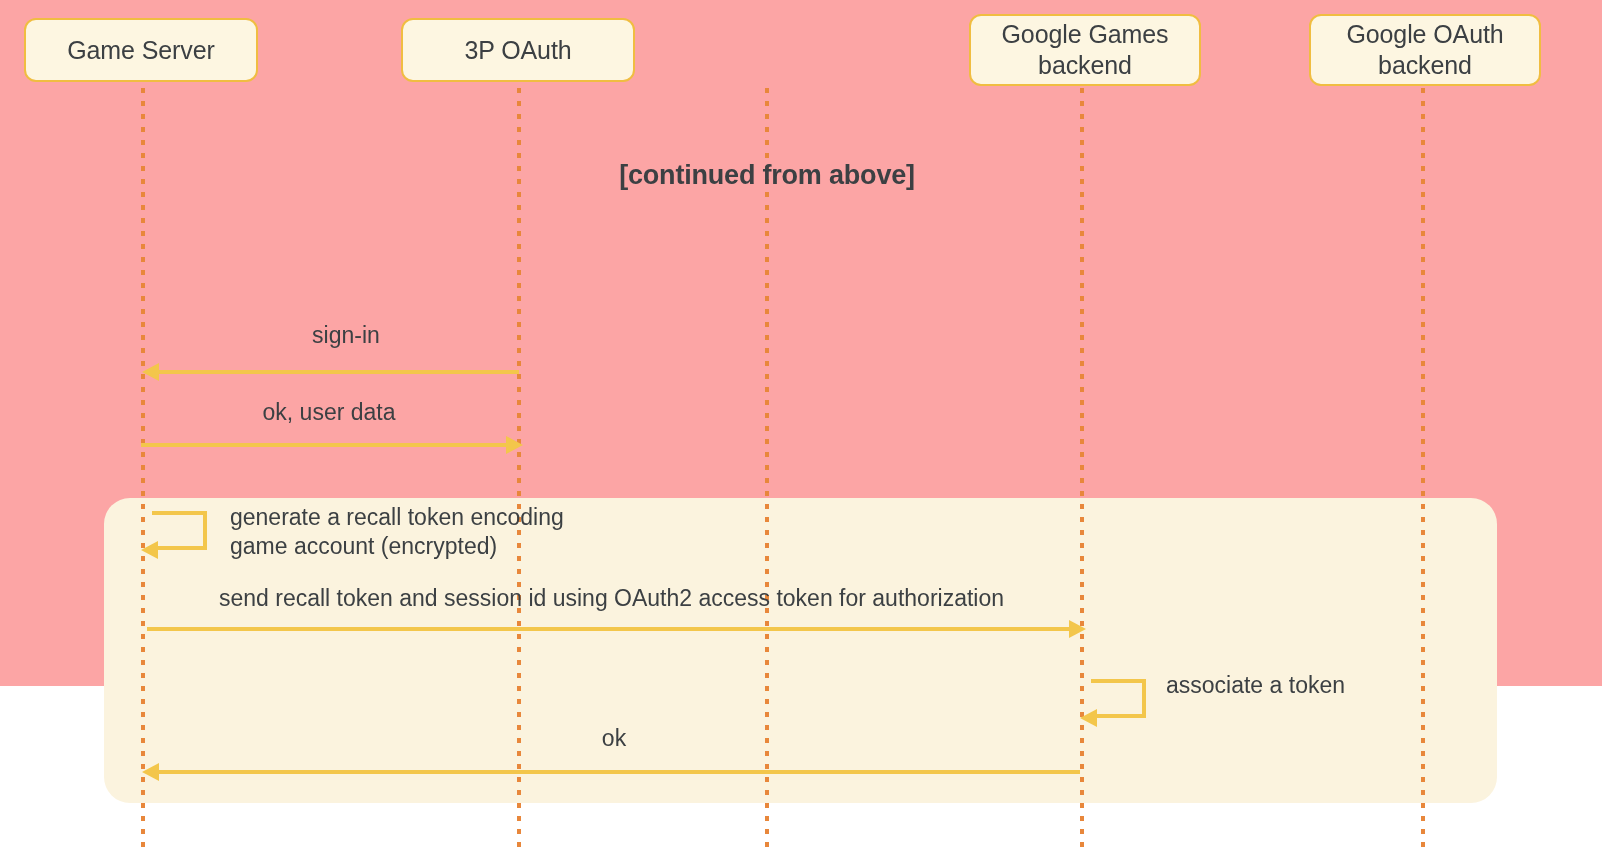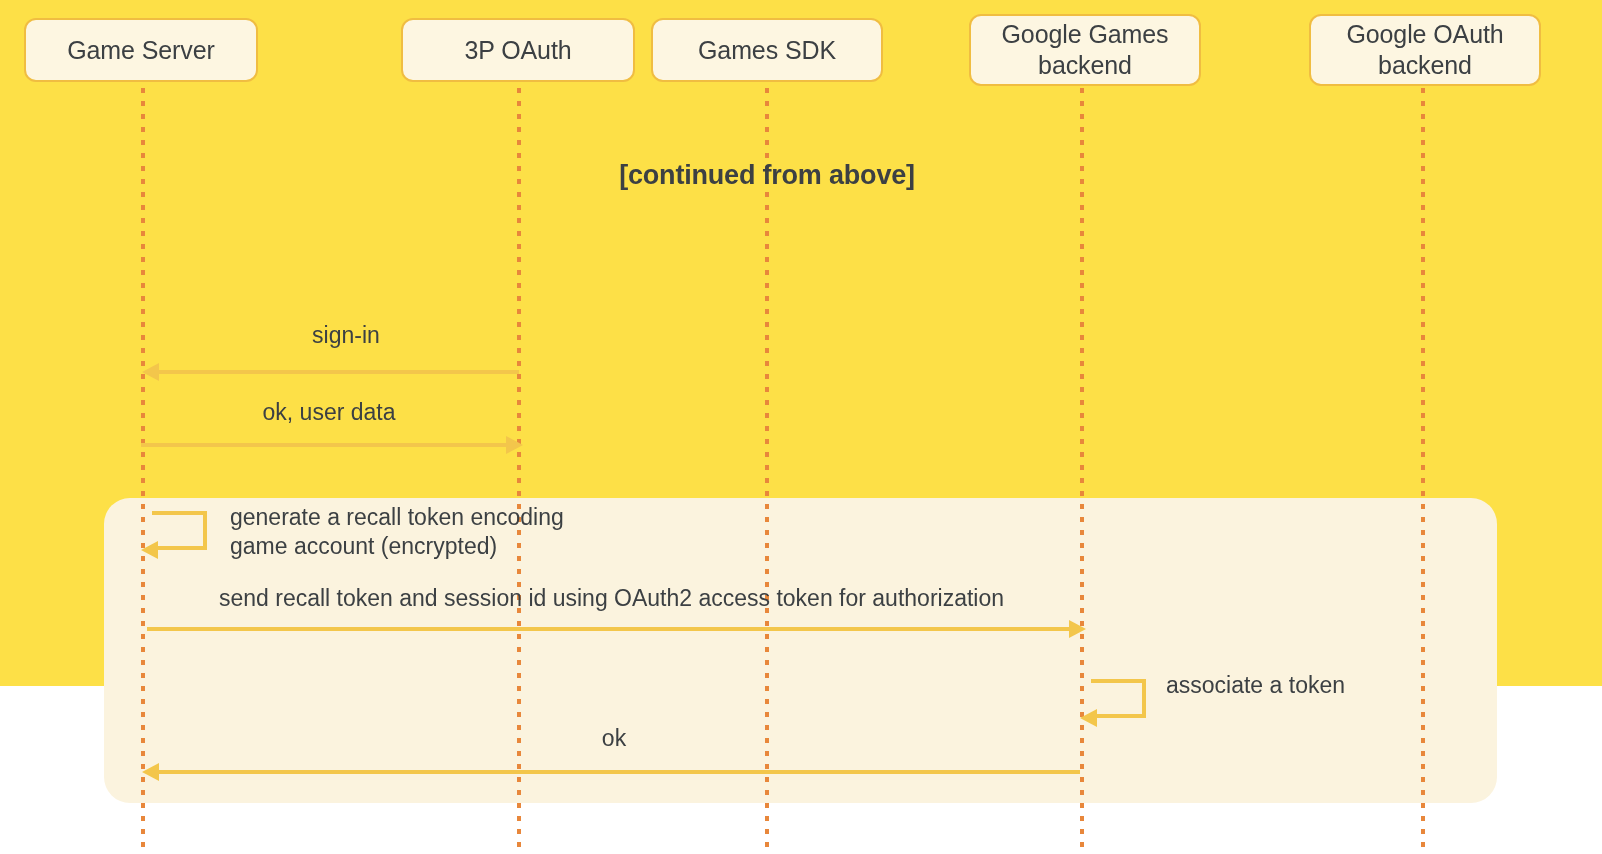--- a/index.html
+++ b/index.html
@@ -12,21 +12,21 @@
     width: 1602px;
     height: 854px;
     font-family: "Liberation Sans", sans-serif;
     overflow: hidden;
     position: relative;
   }
   #diagram {
     position: relative;
     width: 1602px;
     height: 686px;
-    background: #fde047;
+    background: #fca5a5;
     text-decoration: underline;
   }
   
   .highlight-band {
     position: absolute;
     background: #FBF3DE;
     border-radius: 26px;
     z-index: 1;
   }
   
@@ -133,23 +133,20 @@
   <div class="lifeline" style="left:1421px; top:88px; height:766px;"></div>
 
   <div class="participant" style="left:24px; top:18px; width:234px; height:64px;">
     <span>Game Server</span>
   </div>
 
   <div class="participant" style="left:401px; top:18px; width:234px; height:64px;">
     <span>3P OAuth</span>
   </div>
 
-  <div class="participant" style="left:651px; top:18px; width:232px; height:64px;">
-    <span>Games SDK</span>
-  </div>
 
   <div class="participant" style="left:969px; top:14px; width:232px; height:72px; white-space:pre-line;">
     <span>Google Games
 backend</span>
   </div>
 
   <div class="participant" style="left:1309px; top:14px; width:232px; height:72px; white-space:pre-line;">
     <span>Google OAuth
 backend</span>
   </div>

